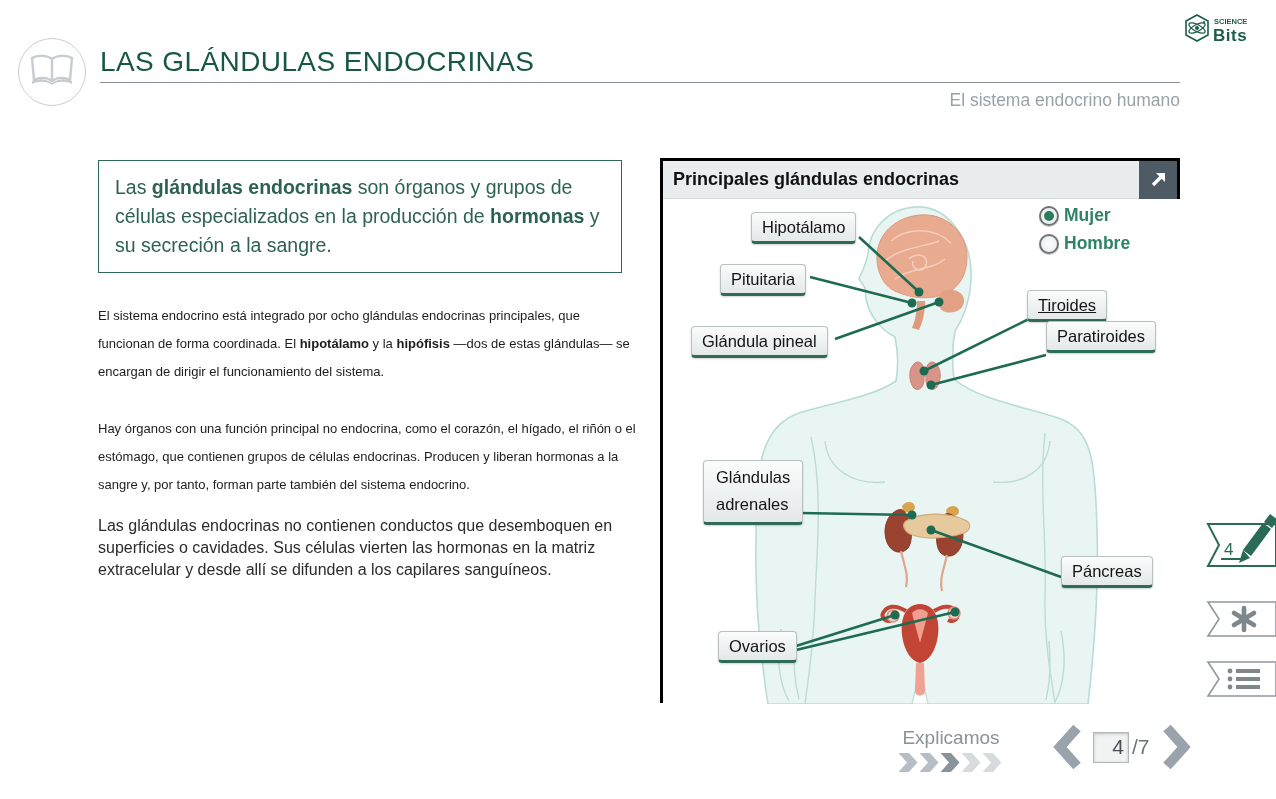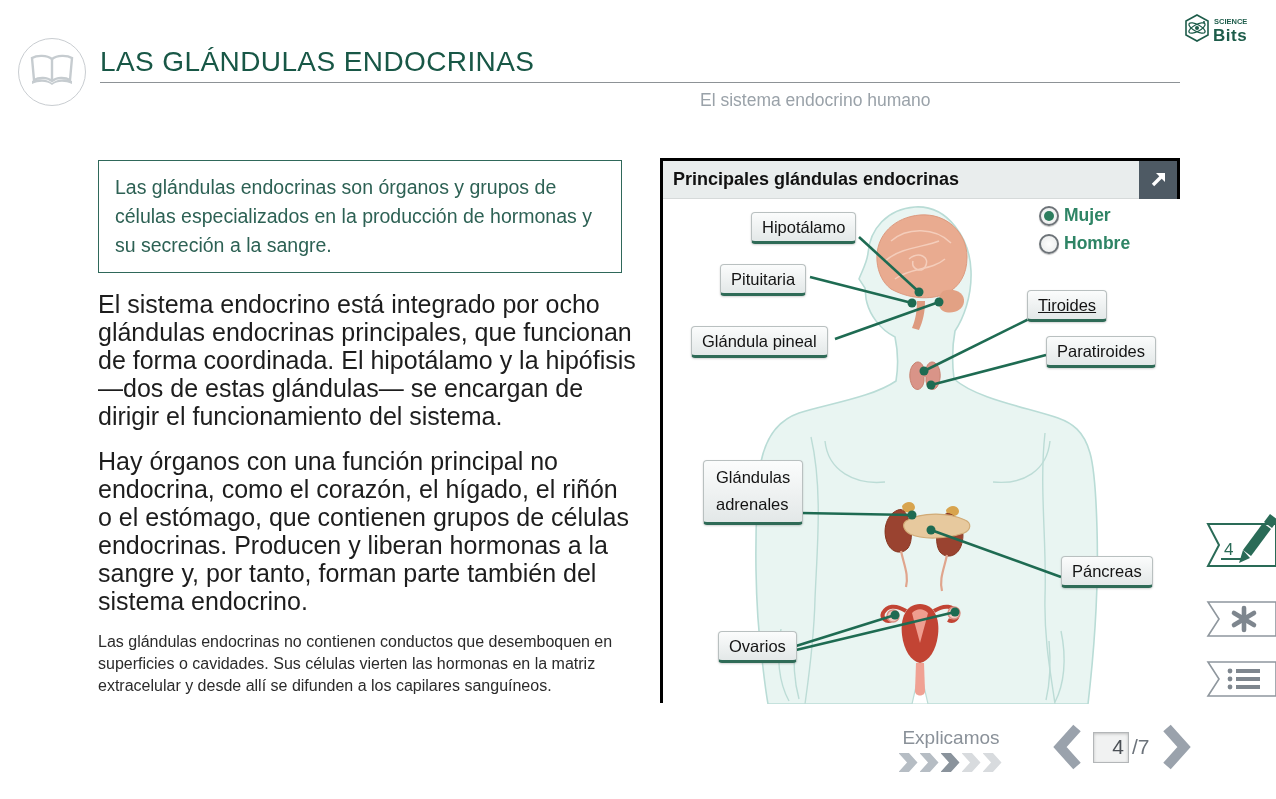--- a/index.html
+++ b/index.html
@@ -6,30 +6,30 @@
   html,body { width:1276px; height:799px; background:#fff; overflow:hidden;
               font-family:"Liberation Sans", sans-serif; }
   .stage { position:relative; width:1276px; height:799px; }
 
   
   .book-badge { position:absolute; left:18px; top:38px; width:68px; height:68px;
     border:1.5px solid #c9cdd1; border-radius:50%; display:flex; align-items:center; justify-content:center; }
   .page-title { position:absolute; left:100px; top:46px; font-size:28px; font-weight:normal;
     color:#185746; letter-spacing:.4px; }
   .title-rule { position:absolute; left:100px; top:82px; width:1080px; height:1px; background:#8d9296; }
-  .subtitle { position:absolute; left:700px; top:90px; width:480px; text-align:left;
+  .subtitle { position:absolute; left:700px; top:90px; width:480px; text-align:right;
     font-size:17.5px; color:#9aa2a9; }
   .sb-logo { position:absolute; left:1183px; top:13px; }
 
   
   .left-col { position:absolute; left:98px; top:160px; width:540px; }
   .intro-box { width:524px; border:1.5px solid #2f685a; padding:12px 16px;
     font-size:19.5px; line-height:29px; color:#2d6154; }
-  .intro-box .b, .para .b { font-weight:normal; }
-  .para { margin-top:17px; font-size:25px; line-height:28px; color:#1d1d1d; width:540px; }
+  .intro-box .b, .para .b { font-weight:bold; }
+  .para { margin-top:29px; font-size:13px; line-height:28px; color:#1d1d1d; width:540px; }
   .para.small { font-size:16px; line-height:22px; color:#2b2b2b; margin-top:16px; width:528px; }
 
   
   .panel { position:absolute; left:660px; top:158px; width:520px; height:545px;
     border:3px solid #000000; background:#fff; }
   .panel-header { position:relative; height:38px; background:#e9eded; border-bottom:1px solid #d6dada;
     display:flex; align-items:center; }
   .panel-title { font-size:18px; font-weight:bold; color:#111; padding-left:10px; }
   .expand-btn { position:absolute; right:0; top:0; width:38px; height:38px; background:#4e5a64;
     display:flex; align-items:center; justify-content:center; cursor:pointer; }
@@ -193,21 +193,21 @@
             <circle cx="268" cy="331" r="4.5"></circle>
           <circle cx="232" cy="416" r="4.5"></circle>
             <circle cx="292" cy="413" r="4.5"></circle>
         </g>
       </svg>
 
       <div class="gland-label" style="left:88px; top:13px;">Hipotálamo</div>
       <div class="gland-label" style="left:57px; top:65px;">Pituitaria</div>
       <div class="gland-label" style="left:28px; top:127px;">Glándula pineal</div>
       <div class="gland-label" style="left:364px; top:91px;text-decoration:underline;">Tiroides</div>
-      <div class="gland-label" style="left:383px; top:137px;">Paratiroides</div>
+      <div class="gland-label" style="left:383px; top:122px;">Paratiroides</div>
       <div class="gland-label two-line" style="left:40px; top:261px;">Glándulas
 adrenales</div>
       <div class="gland-label" style="left:398px; top:357px;">Páncreas</div>
       <div class="gland-label" style="left:55px; top:432px;">Ovarios</div>
 
       <div class="radio-group">
         <div class="radio-row">
           <div class="radio-circle sel"></div>
           <span class="radio-label">Mujer</span>
         </div>

